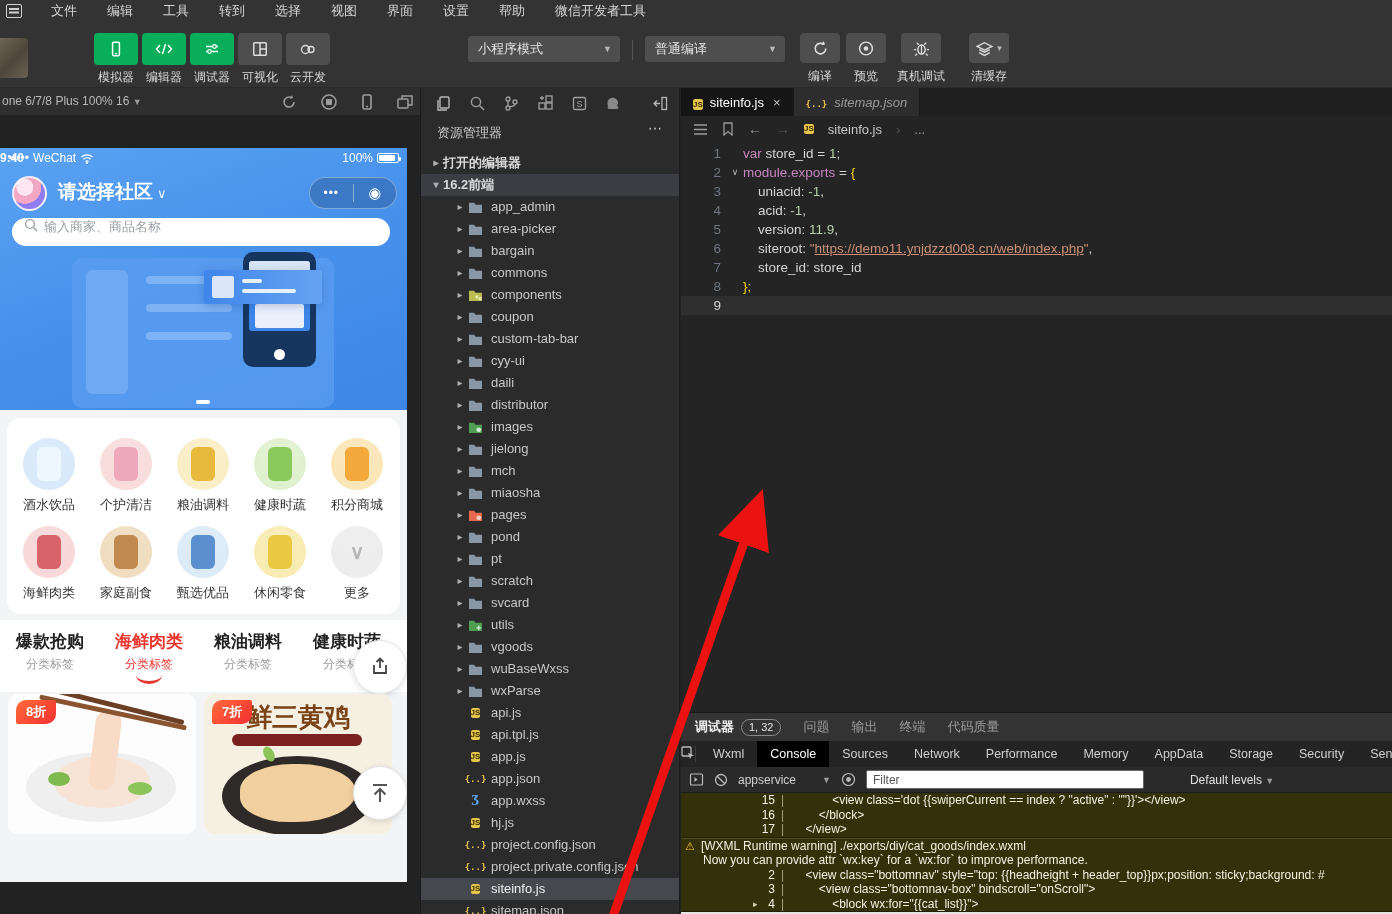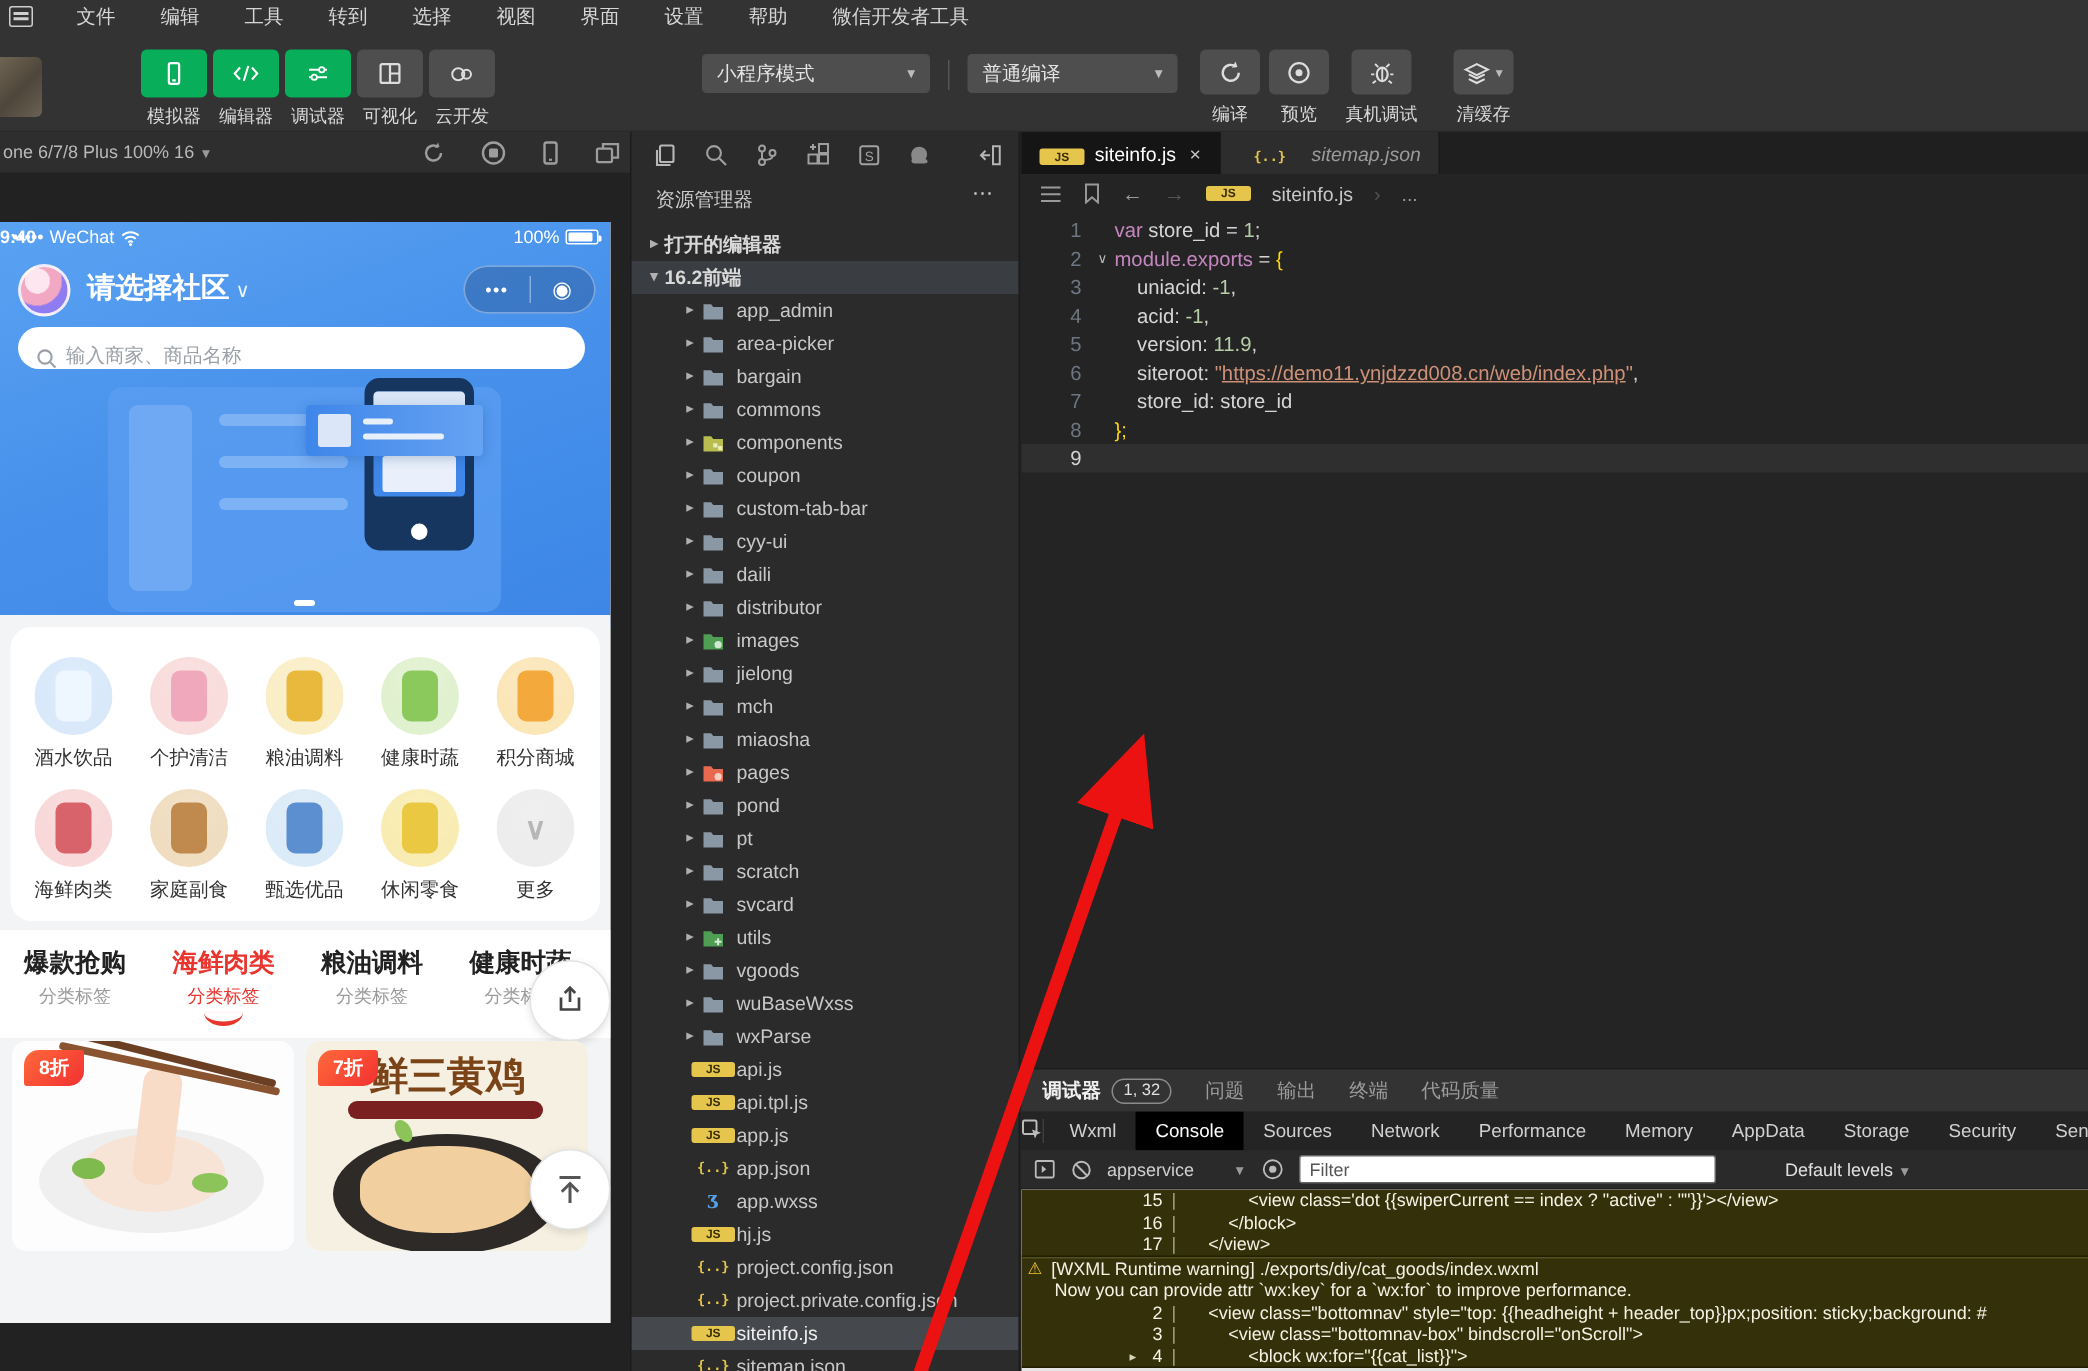--- a/index.html
+++ b/index.html
@@ -41,21 +41,21 @@
   .batt:before{content:"";position:absolute;left:1px;top:1px;bottom:1px;width:16px;background:#fff;border-radius:1px;}
   .batt:after{content:"";position:absolute;right:-3px;top:2.5px;width:2px;height:4px;background:#fff;border-radius:0 1px 1px 0;}
   #mp-header{position:absolute;left:0;top:22px;width:100%;height:46px;}
   #mp-avatar{position:absolute;left:12px;top:6px;width:35px;height:35px;border-radius:50%;background:radial-gradient(circle at 35% 30%,#fde6ef 0 28%,#f2a7c3 29% 55%,#8f7cf0 56% 100%);border:2px solid rgba(255,255,255,.85);}
   #mp-title{position:absolute;left:58px;top:9px;color:#fff;font-size:19px;font-weight:bold;}
   #mp-title .chev{font-size:13px;font-weight:normal;opacity:.9;margin-left:4px;}
   #capsule{position:absolute;right:10px;top:7px;width:88px;height:32px;border-radius:16px;background:rgba(20,40,80,.25);border:1px solid rgba(255,255,255,.35);display:flex;align-items:center;color:#fff;}
   #capsule .dots{flex:1;text-align:center;font-size:12px;letter-spacing:1px;}
   #capsule .div{width:1px;height:18px;background:rgba(255,255,255,.4);}
   #capsule .tgt{flex:1;text-align:center;font-size:15px;}
-  #searchbar{position:absolute;left:12px;top:70px;width:378px;height:28px;background:#fff;border-radius:15px;display:flex;align-items:flex-end;padding:0 12px;color:#9aa0a6;font-size:13px;gap:6px;}
+  #searchbar{position:absolute;left:12px;top:70px;width:378px;height:28px;background:#fff;border-radius:15px;display:flex;align-items:flex-start;padding:0 12px;color:#9aa0a6;font-size:13px;gap:6px;}
   
   .illu{position:absolute;}
   #banner-dot{position:absolute;left:196px;top:252px;width:14px;height:4px;border-radius:2px;background:#fff;}
   
   #sheet{position:absolute;left:0;top:262px;width:407px;height:472px;background:#f3f4f6;}
   #catcard{position:absolute;left:7px;top:8px;width:393px;height:196px;background:#fff;border-radius:14px;}
   .catcell{position:absolute;width:72px;text-align:center;}
   .catcircle{width:52px;height:52px;border-radius:50%;margin:0 auto;position:relative;overflow:hidden;}
   .catblob{position:absolute;left:14px;top:9px;width:24px;height:34px;border-radius:6px;}
   .catlabel{margin-top:6px;font-size:13px;color:#333;}
@@ -78,21 +78,21 @@
   #exp-title{position:absolute;left:16px;top:36px;font-size:13px;color:#cccccc;}
   #exp-more{position:absolute;right:16px;top:32px;color:#cccccc;font-size:14px;letter-spacing:1px;}
   #tree{position:absolute;left:0;top:64px;width:100%;height:762px;overflow:hidden;}
   .trow{position:relative;height:22px;line-height:22px;color:#c8c8c8;font-size:13px;white-space:nowrap;display:flex;align-items:center;}
   .trow .tw{width:14px;text-align:center;color:#b0b0b0;font-size:10px;flex:none;}
   .trow .icon{width:17px;height:16px;flex:none;margin-right:7px;display:inline-flex;align-items:center;justify-content:center;}
   .trow.sec{font-weight:bold;color:#d8d8d8;padding-left:8px;}
   .trow.sec.hl{background:#3a3d41;}
   .trow.child{padding-left:32px;}
   .trow.selected{background:#45484c;color:#eee;}
-  .fico{font-size:8px;font-weight:bold;border-radius:2px;padding:1px 10px;line-height:1;}
+  .fico{font-size:8px;font-weight:bold;border-radius:2px;padding:1px 0;line-height:1;}
   .jsico{background:#e6c54c;color:#3a3000;}
   .jsonico{color:#e6c54c;background:none;font-family:"DejaVu Sans Mono",monospace;font-size:9px;}
   .wxssico{color:#56a0e8;background:none;font-weight:bold;font-size:12px;font-family:"DejaVu Serif",serif;}
   
   #editor{position:absolute;left:681px;top:88px;width:711px;height:826px;background:#242424;}
   #ed-tabs{position:absolute;left:0;top:0;width:100%;height:28px;background:#1f1f1f;display:flex;}
   .edtab{height:28px;display:flex;align-items:center;gap:7px;padding:0 12px;font-size:13px;color:#9a9a9a;background:#2d2d2d;border-right:1px solid #191919;}
   .edtab.active{background:#151515;color:#fff;}
   .edtab.preview .nm{font-style:italic;}
   .edtab .x{color:#c5c5c5;font-size:13px;margin-left:2px;}

